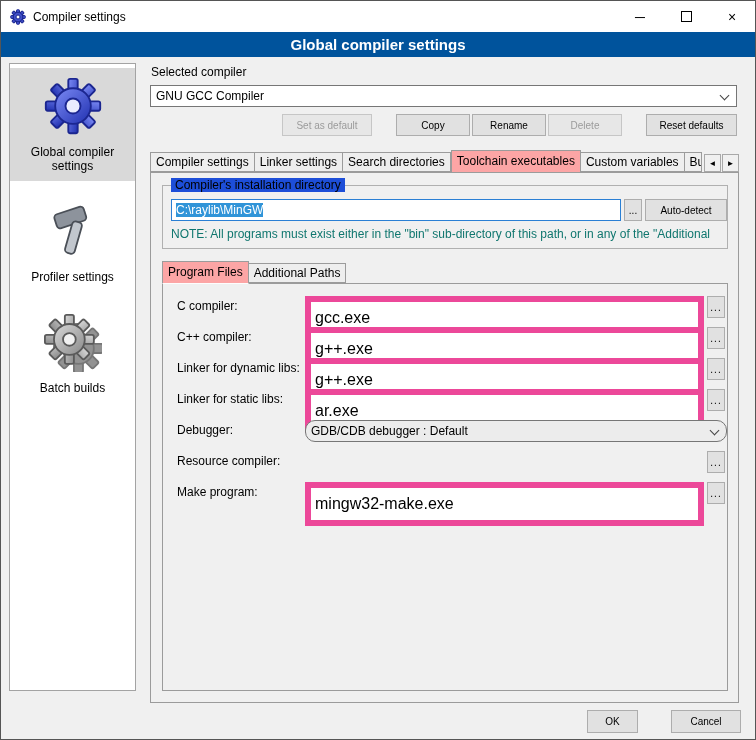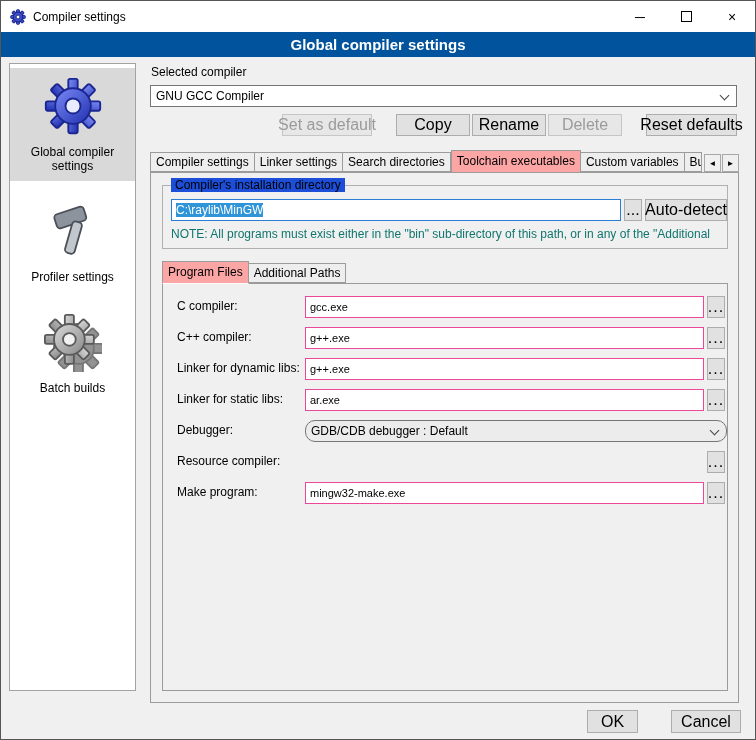--- a/index.html
+++ b/index.html
@@ -29,21 +29,21 @@
   
   .main{position:absolute;left:148px;top:60px;width:592px;height:646px;}
   .field-label{position:absolute;left:2px;top:4px;}
 
   .combo{box-sizing:border-box;border:1px solid #767676;background:#fff;display:flex;align-items:center;
          padding-left:5px;position:relative;white-space:nowrap;overflow:hidden;}
   .combo .chev{position:absolute;right:8px;top:6px;width:6px;height:6px;border-right:1.5px solid #444;
                border-bottom:1.5px solid #444;transform:rotate(45deg);}
   .compiler-combo{position:absolute;left:1px;top:24px;width:587px;height:22px;}
 
-  .btn{box-sizing:border-box;background:#e1e1e1;border:1px solid #adadad;font-family:inherit;font-size:16px;
+  .btn{box-sizing:border-box;background:#e1e1e1;border:1px solid #adadad;font-family:inherit;font-size:10px;
        display:flex;align-items:center;justify-content:center;cursor:default;white-space:nowrap;}
   .btn.disabled{color:#9b9b9b;border-color:#c6c6c6;background:#e7e7e7;}
   .btn-row{position:absolute;top:53px;left:0;right:0;height:22px;}
   .btn-row .btn{position:absolute;height:22px;}
   #btn-setdefault{left:133px;width:90px;}
   #btn-copy{left:247px;width:74px;}
   #btn-rename{left:323px;width:74px;}
   #btn-delete{left:399px;width:74px;}
   #btn-reset{left:497px;width:91px;}
 
@@ -72,22 +72,22 @@
   .browse-btn-dir{position:absolute;left:461px;top:13px;width:18px;height:22px;}
   .autodetect-btn{position:absolute;left:482px;top:13px;width:82px;height:22px;}
   .note{position:absolute;left:8px;top:41px;width:552px;color:#0f766e;white-space:nowrap;overflow:hidden;}
 
   .subtabs{position:absolute;left:11px;top:88px;display:flex;align-items:flex-end;height:22px;}
   .innerpanel{position:absolute;left:11px;top:110px;width:566px;height:408px;border:1px solid #9b9b9b;
               box-sizing:border-box;background:#f0f0f0;}
 
   .form-row{position:absolute;left:0;right:0;height:22px;}
   .row-label{position:absolute;left:14px;top:3px;}
-  .row-input{position:absolute;left:142px;top:0;width:399px;height:22px;box-sizing:border-box;border:1px solid #ec4899;
-             background:#fff;font-family:inherit;font-size:11px;padding:4px 4px;}
+  .row-input{position:absolute;left:142px;top:0;width:399px;height:22px;box-sizing:border-box;border:6px solid #ec4899;
+             background:#fff;font-family:inherit;font-size:16px;padding:16px 4px;}
   .row-browse{position:absolute;left:544px;top:0;width:18px;height:22px;letter-spacing:1px;}
   .row-combo{position:absolute;left:142px;top:0;width:422px;height:22px;background:#ececec;border-radius:10px;}
 
   
   #btn-ok{position:absolute;left:586px;top:709px;width:51px;height:23px;}
   #btn-cancel{position:absolute;left:670px;top:709px;width:70px;height:23px;}
 </style>
 </head>
 <body>
 

